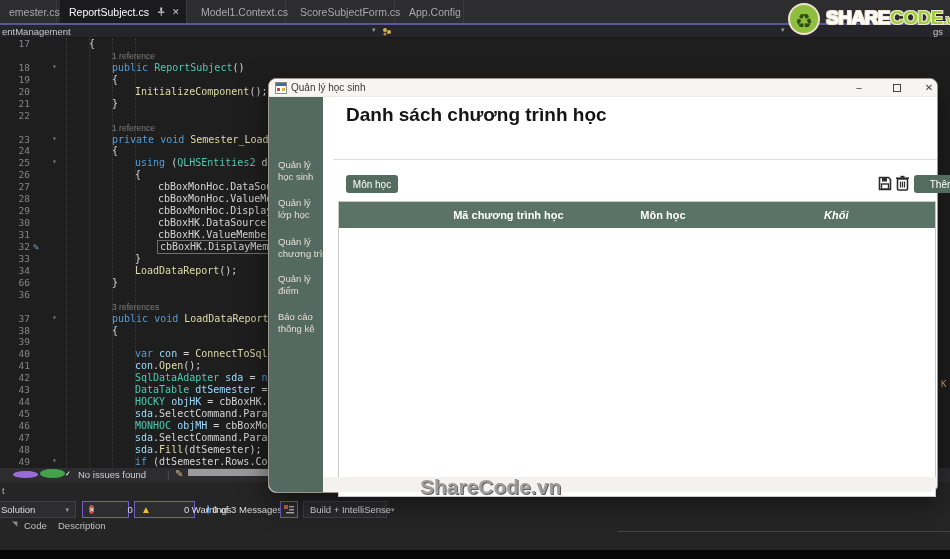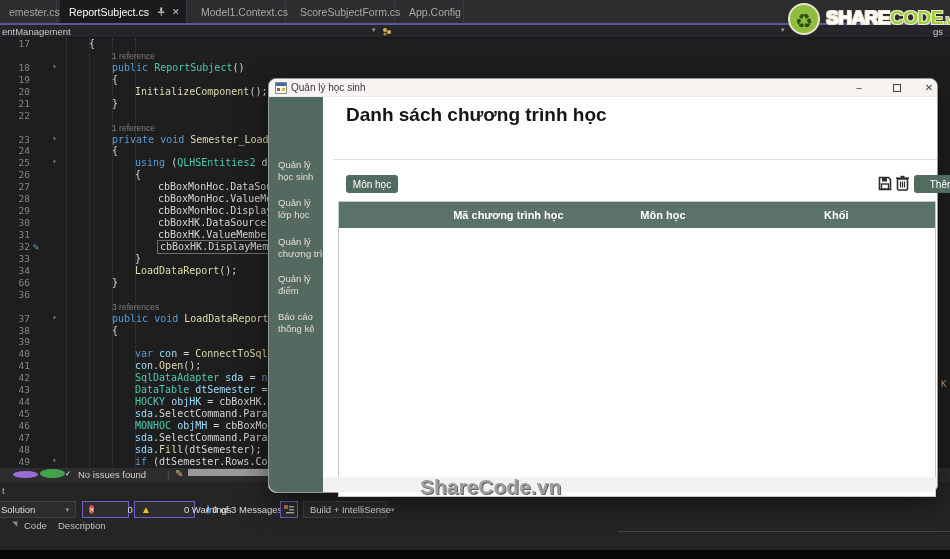--- a/index.html
+++ b/index.html
@@ -384,21 +384,21 @@
         <line x1="6.5" y1="6.5" x2="6.5" y2="12.5" stroke="#2d2d2d" stroke-width="1.2"></line>
         <line x1="8.5" y1="6.5" x2="8.5" y2="12.5" stroke="#2d2d2d" stroke-width="1.2"></line>
       </svg>
       <button class="gbtn" style="left:591px;top:78px;width:57px;">Thêm</button>
 
       <div class="grid">
         <div class="ghead" id="gridhead">
             <div class="gcell" style="width: 90px;"></div>
             <div class="gcell" style="width: 160px;">Mã chương trình học</div>
             <div class="gcell" style="width: 150px;">Môn học</div>
-            <div class="gcell" style="width: 198px;">Khối</div>
+            <div class="gcell" style="width: 198px; font-style: italic;">Khối</div>
           </div>
       </div>
       <div class="dfooter"></div>
     </div>
   </div>
 
   <div class="abs wm-inner">ShareCode.vn</div>
   <div class="abs wm-line"></div>
 
   <div class="abs logo">

